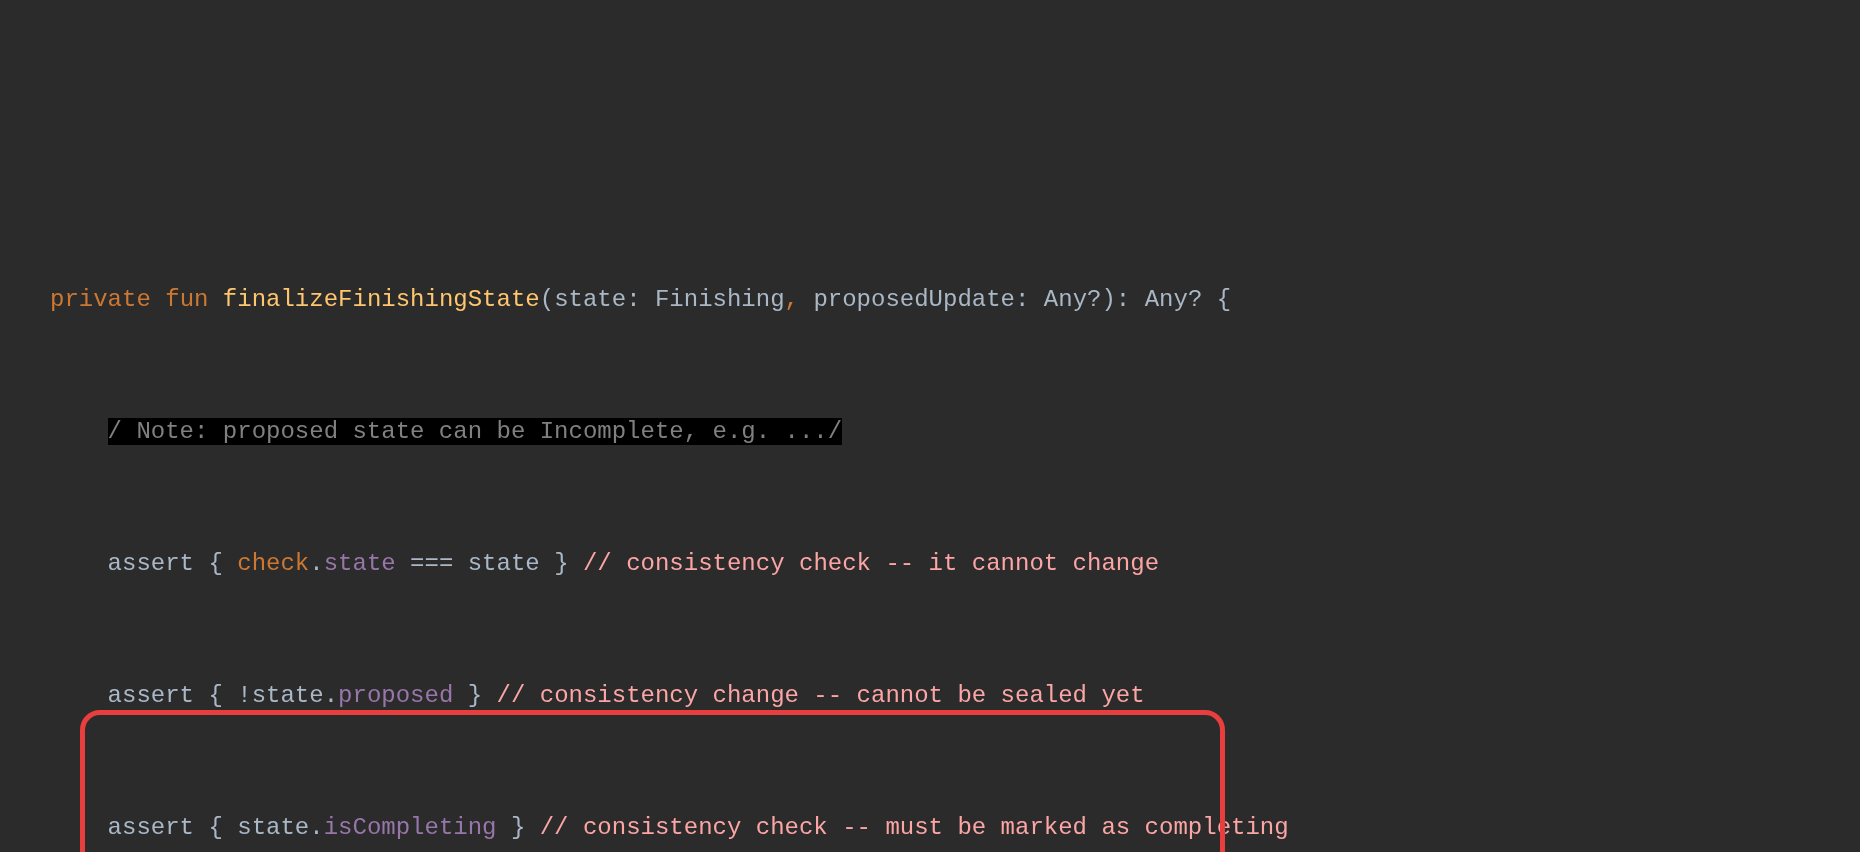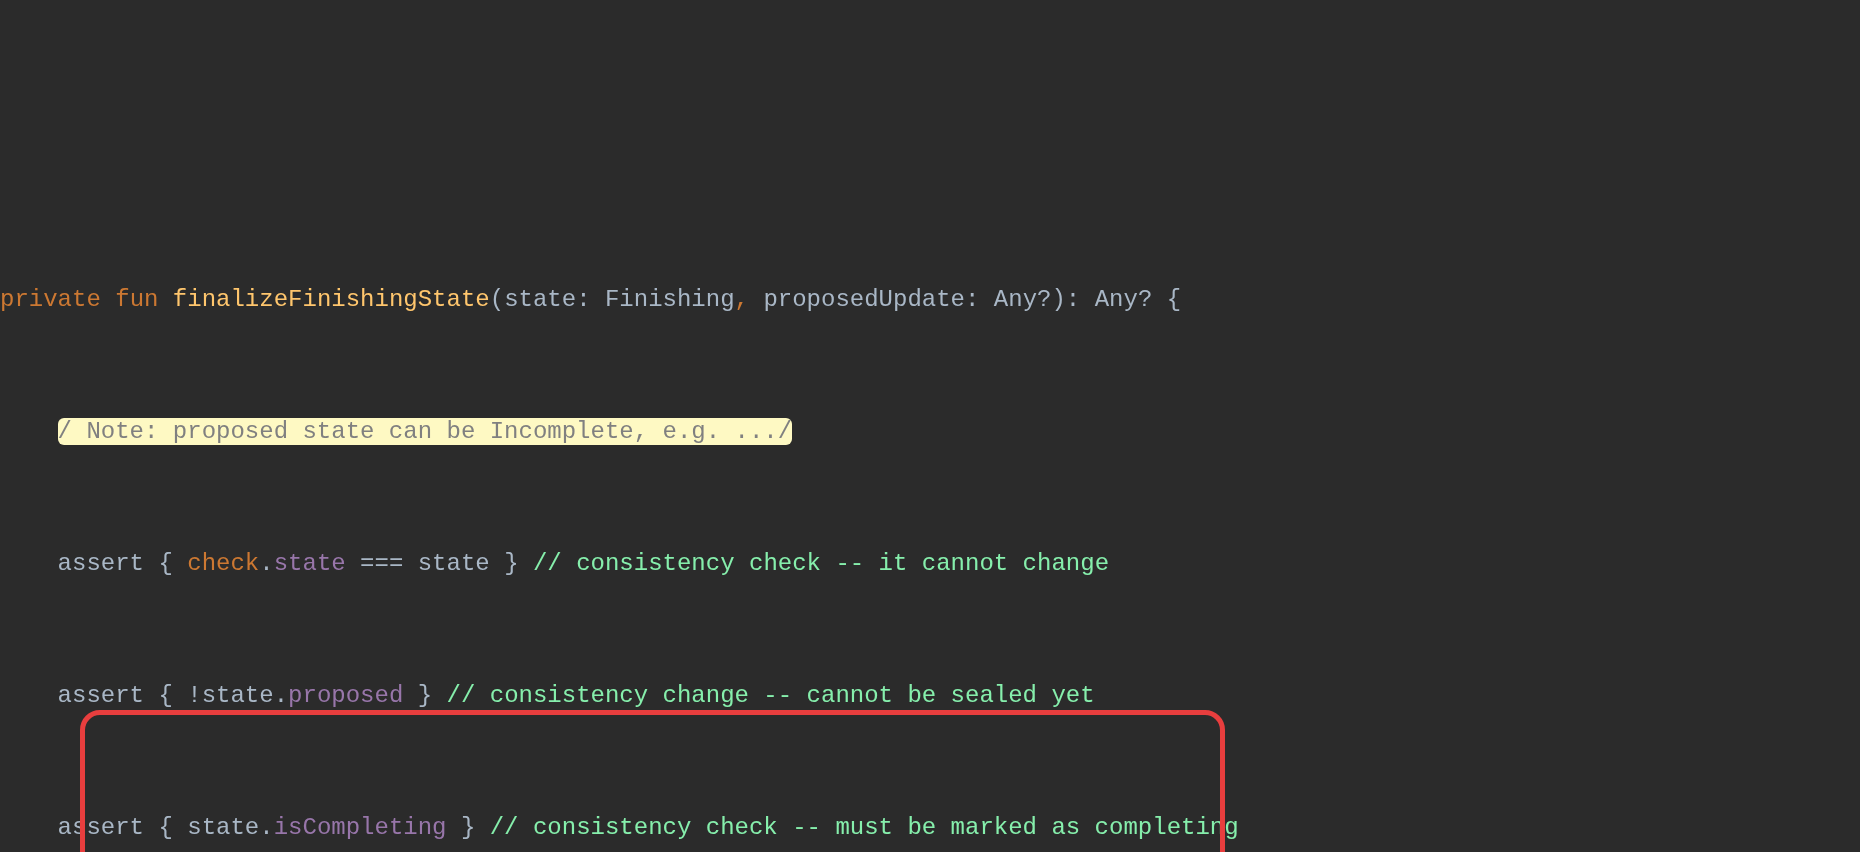--- a/index.html
+++ b/index.html
@@ -8,28 +8,28 @@
     font-family: "Menlo", "Consolas", "Courier New", monospace;
     font-size: 24px;
     line-height: 44px;
     color: #a9b7c6;
     padding-top: 14px;
     overflow: hidden;
     width: 1860px;
     height: 852px;
     white-space: pre;
   }
-  .line { height: 44px; }
+  .line { padding-left: 50px; height: 44px; }
   .kw { color: #cc7832; }
   .fn { color: #ffc66d; }
   .id { color: #a9b7c6; }
   .type { color: #a9b7c6; }
   .pn { color: #a9b7c6; }
-  .cm { color: #86efac; text-align: center; }
-  .hl-comment { background: #fef9c3; color: #808080; border-radius: 6px; }
+  .cm { color: #fca5a5; text-align: center; }
+  .hl-comment { background: #000000; color: #808080; }
   .mem { color: #9876aa; }
   .it { }
   .und { }
   .highlight-box {
     position: absolute;
     border: 5px solid #e83e3e;
     border-radius: 20px;
     pointer-events: none;
   }
   .codewrap { position: relative; }

